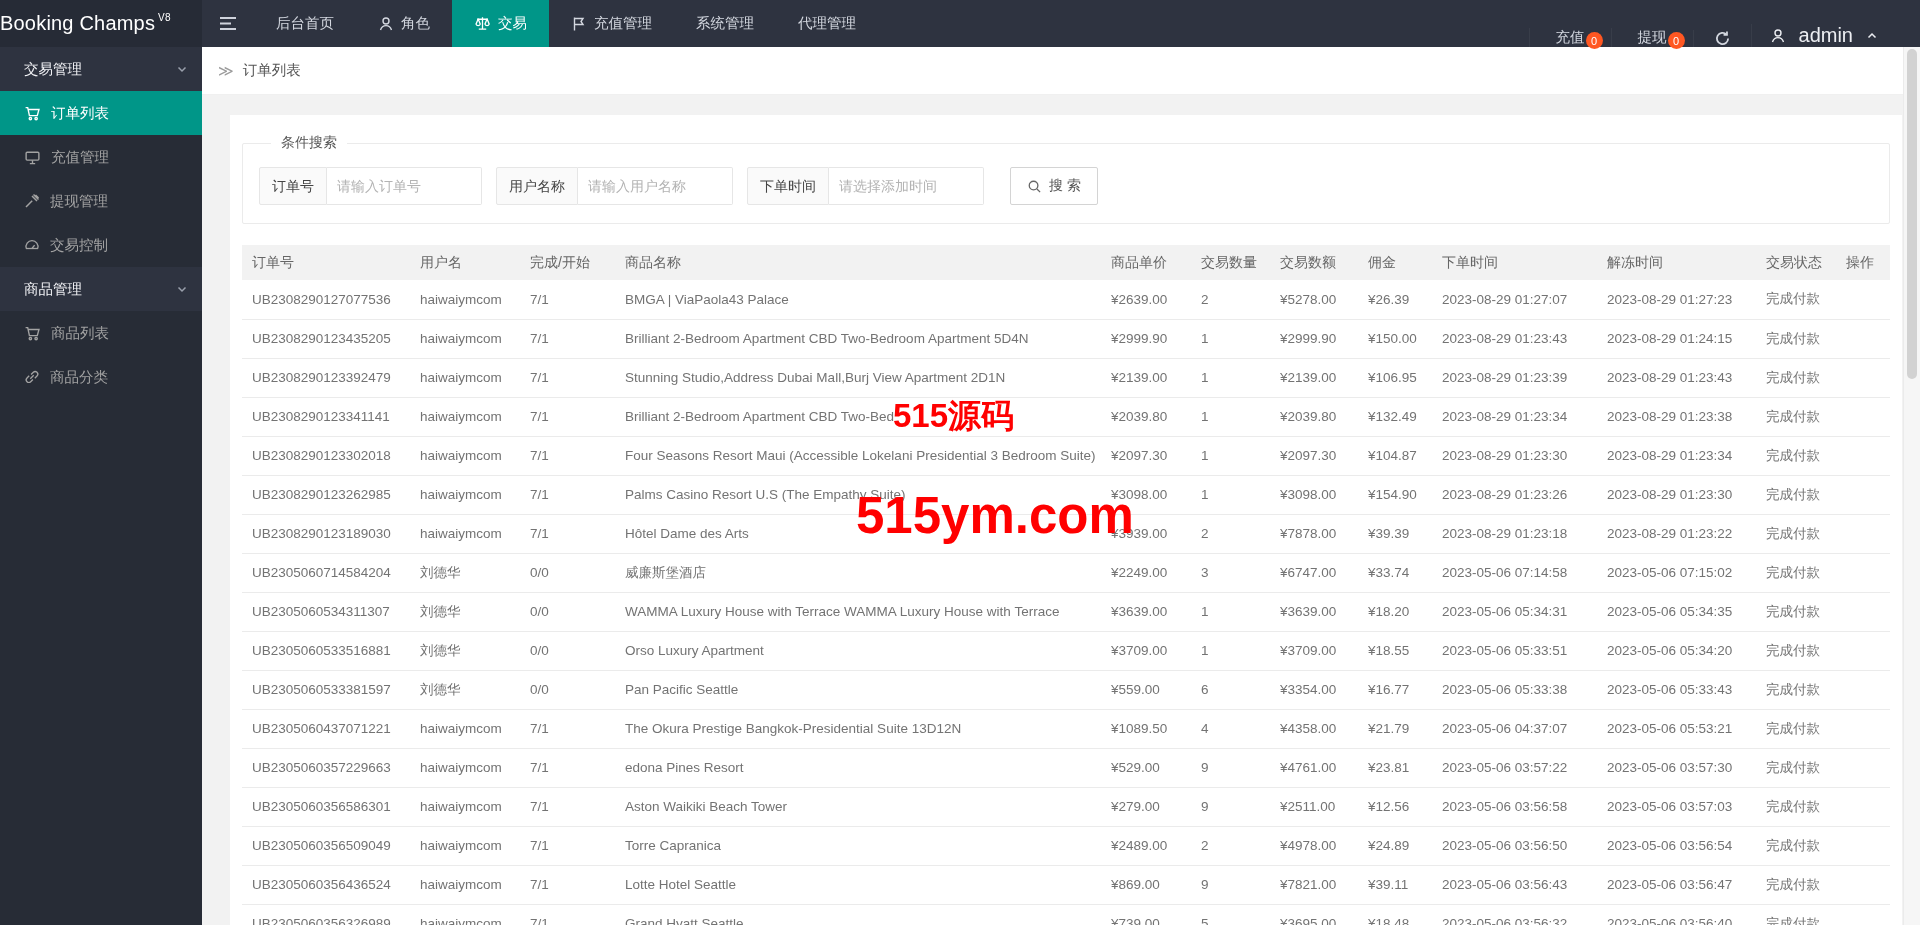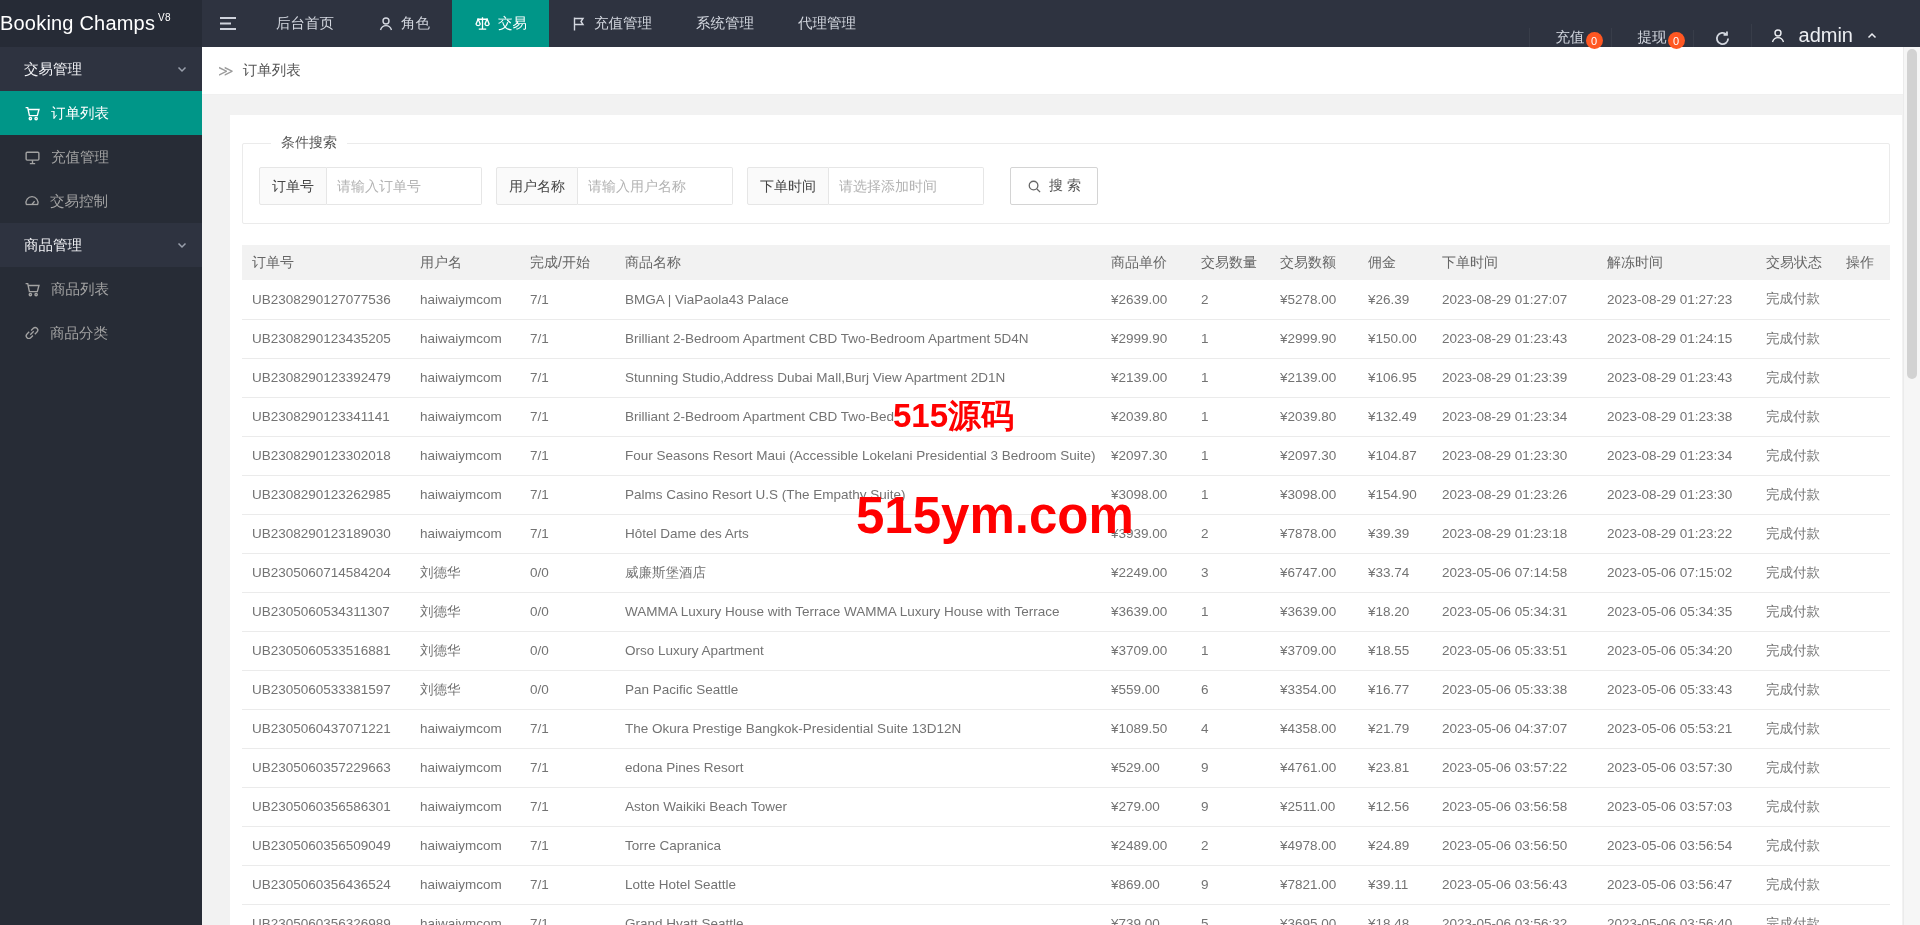--- a/index.html
+++ b/index.html
@@ -168,20 +168,28 @@
       <span>订单列表</span>
     </div>
     <div class="side-item">
       <span class="icon">
         <svg width="17" height="17" viewBox="0 0 16 16" stroke="currentColor" stroke-width="1.3" fill="none">
           <rect x="2" y="3" width="12" height="7.5" rx="1"></rect>
           <path d="M5.5 13.8h5M8 10.5v3.3"></path>
         </svg>
       </span>
       <span>充值管理</span>
+    </div>
+    <div class="side-item">
+      <span class="icon">
+        <svg width="16" height="16" viewBox="0 0 16 16" stroke="currentColor" stroke-width="1.5" fill="none">
+          <path d="M9.5 1.5l5 5M8 3l5 5M11.5 2l3 3M2 14l6.2-6.2"></path>
+        </svg>
+      </span>
+      <span>提现管理</span>
     </div>
     <div class="side-item">
       <span class="icon">
         <svg width="16" height="16" viewBox="0 0 16 16" stroke="currentColor" stroke-width="1.3" fill="none">
           <path d="M2.3 11.5a6 6 0 1 1 11.4 0"></path>
           <path d="M2 11.5h12"></path>
           <path d="M8 11.5l2.6-3.4"></path>
         </svg>
       </span>
       <span>交易控制</span>

